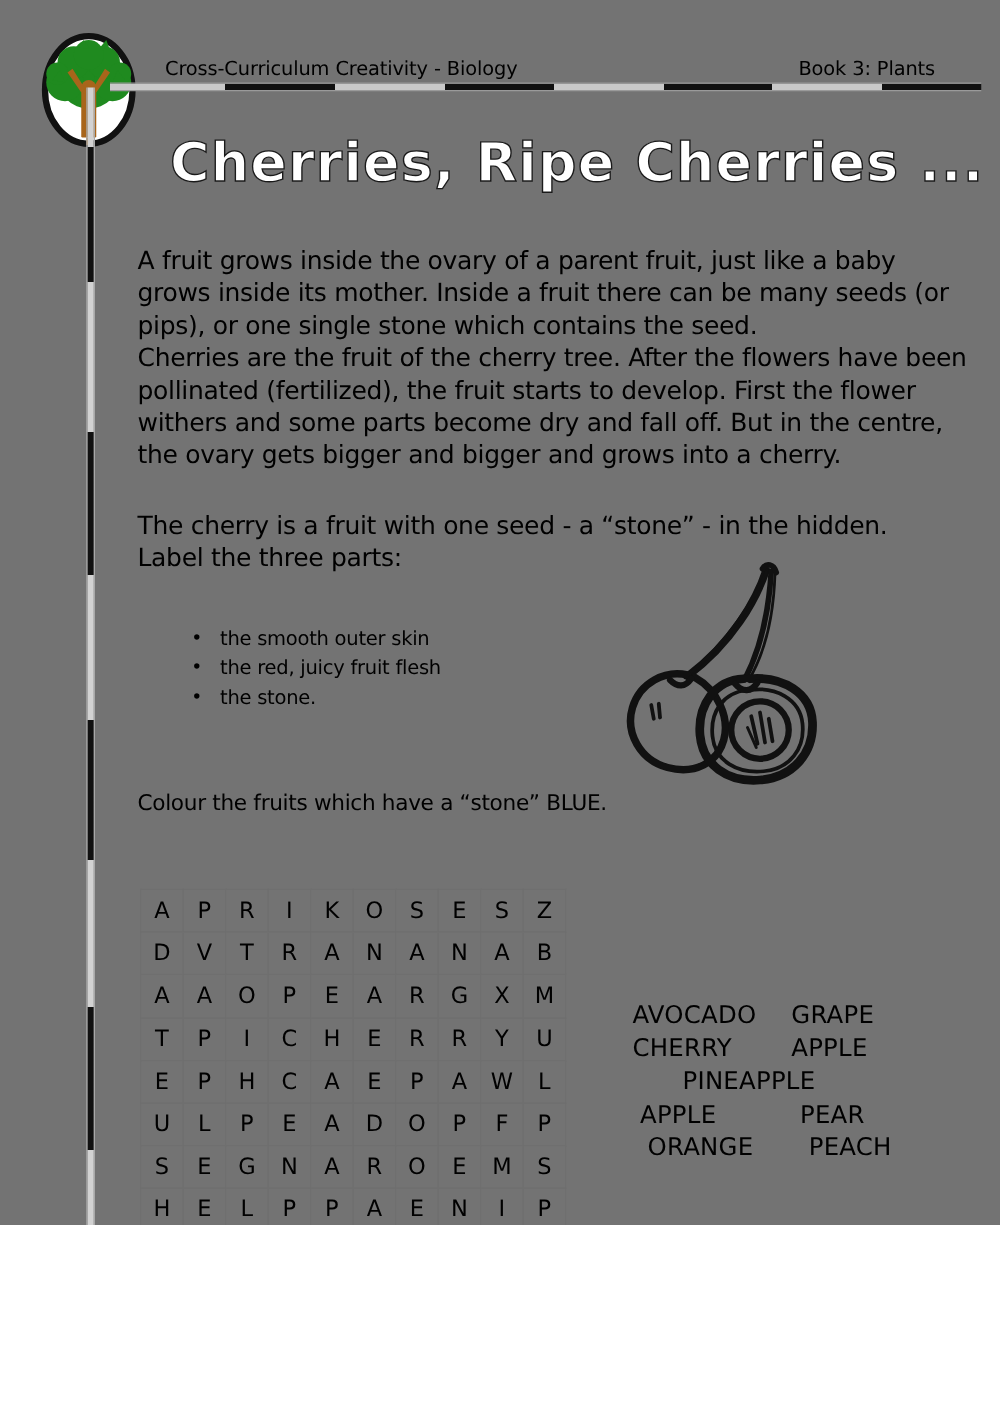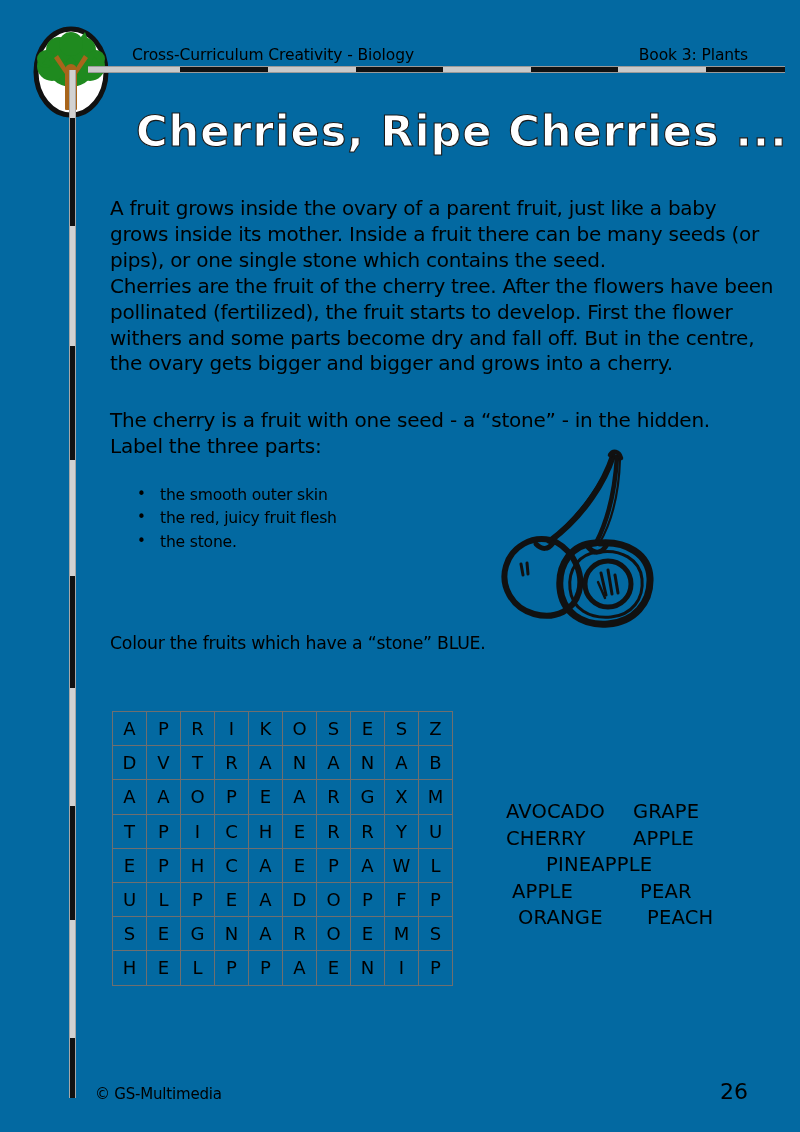--- a/index.html
+++ b/index.html
@@ -6,22 +6,22 @@
     margin: 0;
     padding: 0;
     background: #ffffff;
   }
   body {
     font-family: "DejaVu Sans", sans-serif;
   }
   #page {
     position: relative;
     width: 800px;
-    height: 1132px;
-    background: #0369a1;
+    height: 980px;
+    background: #737373;
     overflow: hidden;
   }
 
   
   #header-rule {
     position: absolute;
     left: 88px;
     top: 66px;
     width: 697px;
     height: 7px;
@@ -127,21 +127,21 @@
   }
   #seed-block {
     left: 110px;
     top: 408px;
     width: 600px;
   }
   #bullets {
     position: absolute;
     left: 132px;
     top: 484px;
-    margin: 0;
+    margin: 16px;
     padding: 0 0 0 28px;
     list-style: none;
     font-family: "DejaVu Sans", sans-serif;
     font-size: 15.6px;
     line-height: 23.4px;
     color: #000;
     letter-spacing: -0.2px;
   }
   #bullets li {
     position: relative;

